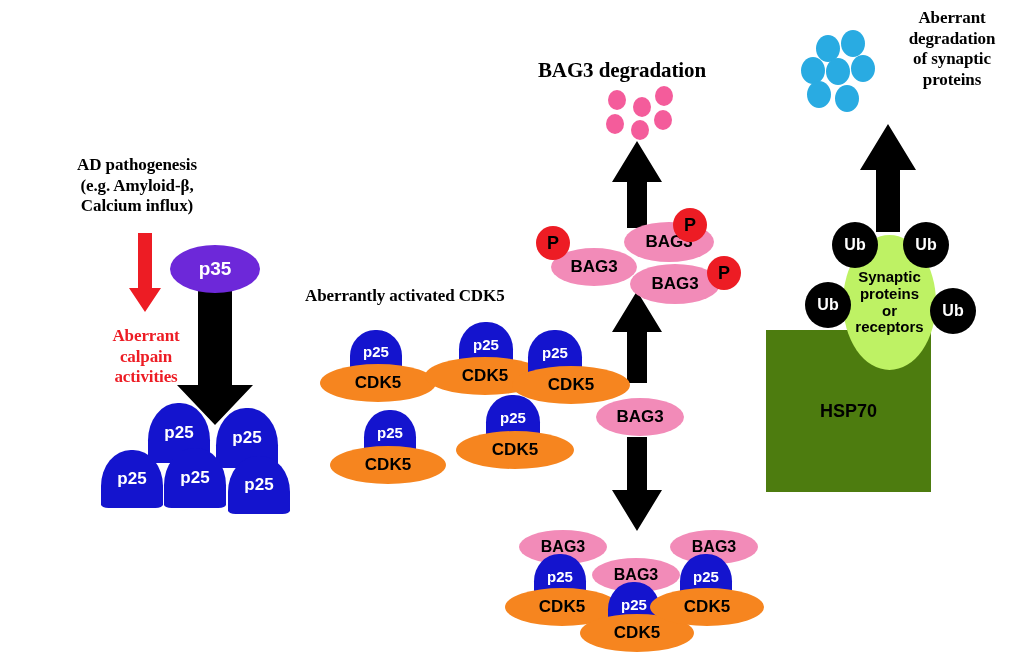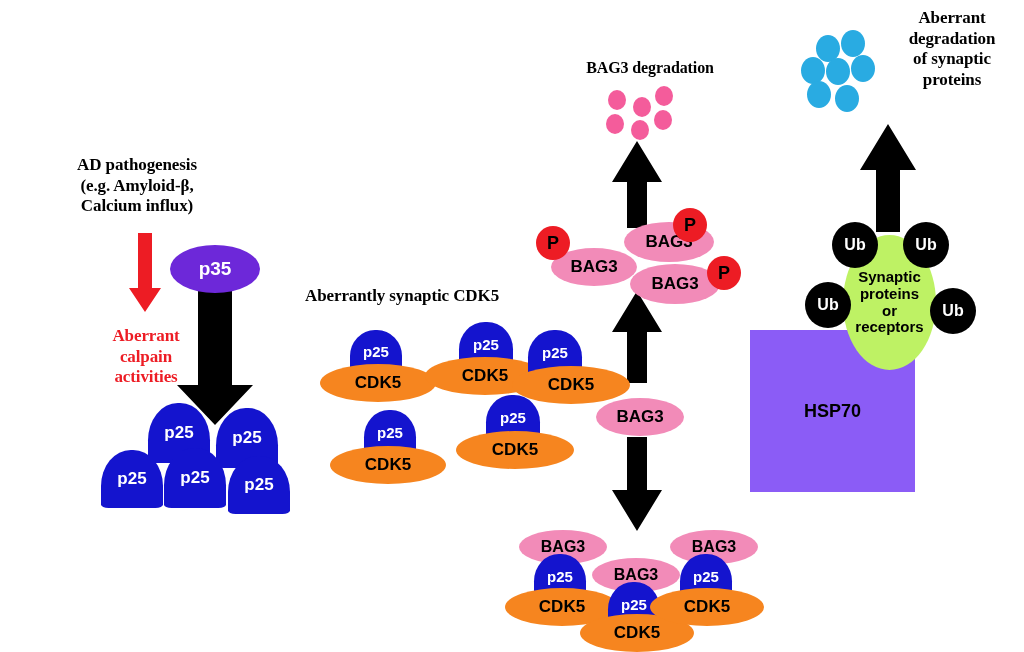--- a/index.html
+++ b/index.html
@@ -48,21 +48,21 @@
     display:flex;align-items:center;justify-content:center;
     font-weight:bold;color:#000;
   }
 
   .c-cdk5{background:#F6851F;color:#000;}
   .c-p35 {background:#6d28d9;color:#ffffff;}
   .c-bag3{background:#F28BB8;color:#000;}
   .c-p   {background:#ED1C24;color:#000;}
   .c-ub  {background:#000000;color:#ffffff;}
   .c-syn {background:#bef264;color:#000;}
-  .c-hsp {background:#8b5cf6;color:#000;}
+  .c-hsp {background:#4d7c0f;color:#000;margin-left:16px;}
   .c-dot-pink{background:#F45C9B;}
   .c-dot-cyan{background:#29ABE2;}
 
   
   #arrows{position:absolute;left:0;top:0;width:1024px;height:652px;pointer-events:none;}
 </style>
 </head>
 <body>
 
 <div id="canvas">
@@ -103,21 +103,21 @@
   <div class="dome" style="left:101px;top:450px;width:62px;height:58px;font-size:17px;">
     <span>p25</span>
   </div>
   <div class="dome" style="left:164px;top:448px;width:62px;height:60px;font-size:17px;">
     <span>p25</span>
   </div>
   <div class="dome" style="left:228px;top:456px;width:62px;height:58px;font-size:17px;">
     <span>p25</span>
   </div>
 
-  <div class="label" style="left:305px;top:286px;width:250px;font-size:17px;text-align:left;">Aberrantly synaptic CDK5</div>
+  <div class="label" style="left:305px;top:286px;width:250px;font-size:17px;text-align:left;">Aberrantly activated CDK5</div>
 
   <div class="node" style="left:320px;top:330px;width:120px;height:72px;">
     <div class="dome" style="left:30px;top:0;width:52px;height:42px;font-size:15px;">
       <span>p25</span>
     </div>
     <div class="ellipse c-cdk5" style="left:0;top:34px;width:116px;height:38px;font-size:17px;">
       <span>CDK5</span>
     </div>
   </div>
 
@@ -171,21 +171,21 @@
     <span>P</span>
   </div>
 
   <div class="ellipse c-bag3" style="left:630px;top:264px;width:90px;height:40px;font-size:17px;">
     <span>BAG3</span>
   </div>
   <div class="ellipse c-p" style="left:707px;top:256px;width:34px;height:34px;font-size:18px;">
     <span>P</span>
   </div>
 
-  <div class="label" style="left:552px;top:58px;width:196px;font-size:16px;">BAG3 degradation</div>
+  <div class="label" style="left:524px;top:58px;width:196px;font-size:21px;">BAG3 degradation</div>
 
   <div class="ellipse c-dot-pink" style="left:608px;top:90px;width:18px;height:20px;"></div>
   <div class="ellipse c-dot-pink" style="left:633px;top:97px;width:18px;height:20px;"></div>
   <div class="ellipse c-dot-pink" style="left:655px;top:86px;width:18px;height:20px;"></div>
   <div class="ellipse c-dot-pink" style="left:606px;top:114px;width:18px;height:20px;"></div>
   <div class="ellipse c-dot-pink" style="left:631px;top:120px;width:18px;height:20px;"></div>
   <div class="ellipse c-dot-pink" style="left:654px;top:110px;width:18px;height:20px;"></div>
 
   <div class="ellipse c-bag3" style="left:596px;top:398px;width:88px;height:38px;font-size:17px;">
     <span>BAG3</span>

